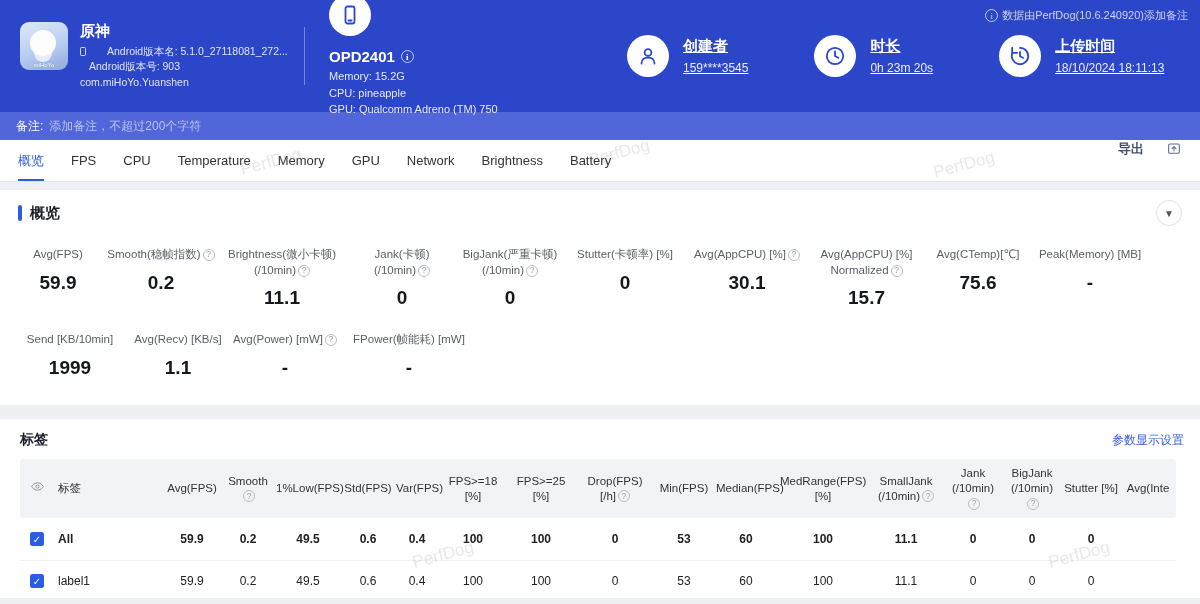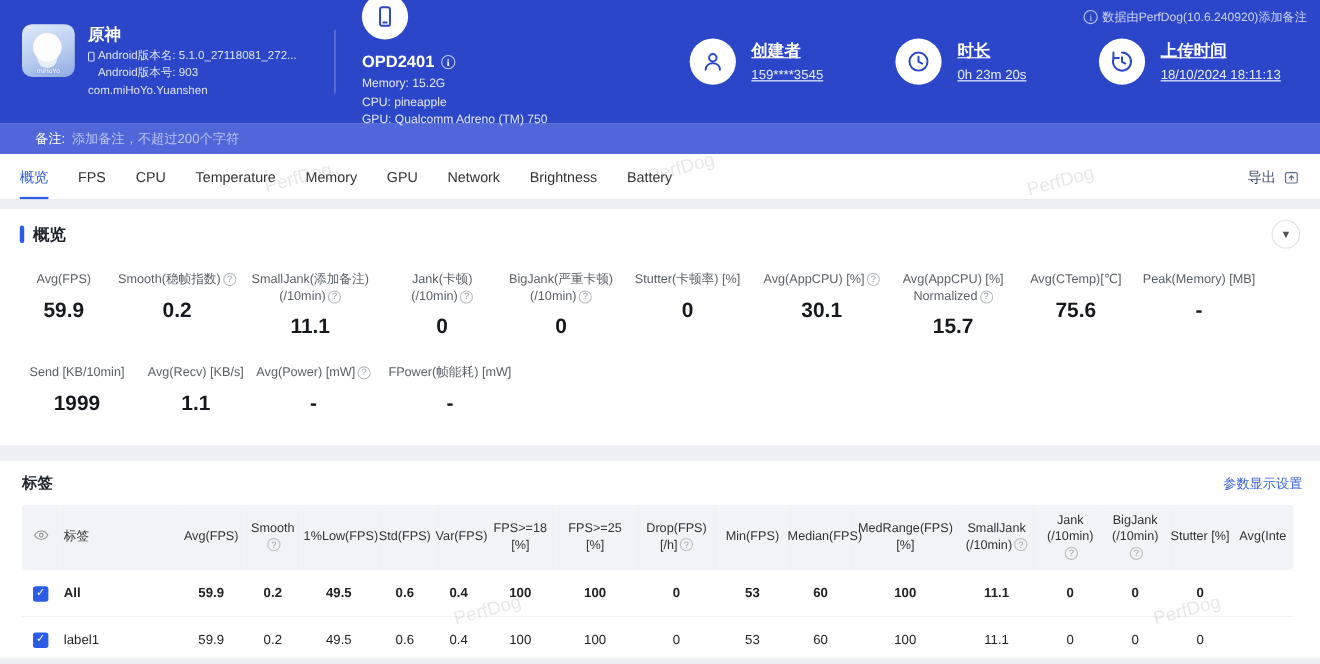--- a/index.html
+++ b/index.html
@@ -8,48 +8,48 @@
 
   
   .topbar { position:relative; height:112px; background:#2b46c9; color:#fff; display:flex; align-items:center; padding:0 20px; }
   .top-note { position:absolute; top:8px; right:12px; font-size:11px; color:rgba(255,255,255,.75); display:flex; align-items:center; gap:4px; }
   .info-sm { display:inline-flex; width:13px; height:13px; border:1px solid rgba(255,255,255,.7); border-radius:50%; font-size:9px; align-items:center; justify-content:center; font-family:"Liberation Serif",serif; }
   .app { display:flex; gap:12px; align-items:flex-start; width:278px; }
   .avatar { width:48px; height:48px; border-radius:9px; background:linear-gradient(160deg,#dfeaf8 0%,#b9cdf0 55%,#8fa8e0 100%); position:relative; flex:none; overflow:hidden; }
   .avatar::before { content:""; position:absolute; left:10px; top:8px; width:26px; height:26px; border-radius:50%; background:#fdfdfd; box-shadow:0 10px 0 -4px #e8eef8; }
   .avatar span { position:absolute; bottom:2px; left:0; right:0; text-align:center; font-size:6px; color:#fff; text-shadow:0 0 2px #6b87c8; }
   .app-name { font-size:15px; font-weight:bold; margin-bottom:3px; }
-  .app-line { font-size:10.5px; color:rgba(255,255,255,.85); line-height:1.45; display:flex; align-items:center; gap:3px; }
+  .app-line { font-size:10.5px; color:rgba(255,255,255,.85); line-height:1.45; display:flex; align-items:center; gap:21px; }
   .mini-phone { display:inline-block; width:6px; height:9px; border:1px solid rgba(255,255,255,.8); border-radius:1.5px; }
   .vdiv { width:1px; height:58px; background:rgba(255,255,255,.35); margin:0 24px 0 6px; }
   .circle-icon { width:42px; height:42px; border-radius:50%; background:#fff; color:#2b46c9; display:flex; align-items:center; justify-content:center; flex:none; }
   .circle-icon svg { width:24px; height:24px; stroke:#2b46c9; fill:none; stroke-width:1.8; stroke-linecap:round; stroke-linejoin:round; }
   .device { display:flex; gap:12px; align-items:flex-start; width:260px;flex-direction:column; }
   .device-title { font-size:15px; font-weight:bold; display:flex; align-items:center; gap:6px; margin-bottom:3px; }
   .device-line { font-size:11px; color:rgba(255,255,255,.88); line-height:1.5; }
   .stat { display:flex; gap:14px; align-items:center;text-decoration:underline; }
   .stat-label { font-size:15px; font-weight:bold; margin-bottom:5px; }
   .stat-value { font-size:12px; color:rgba(255,255,255,.9); }
   .m-creator { margin-left:38px; }
   .m-duration { margin-left:66px; }
   .m-upload { margin-left:66px; }
 
   
-  .remarkbar { height:28px; background:#5066d9; display:flex; align-items:center; padding:0 32px; gap:6px; }
+  .remarkbar { height:28px; background:#5066d9; display:flex; align-items:center; padding:0 16px; gap:6px; }
   .remark-label { color:#fff; font-size:12px; }
   .remark-input { background:transparent; border:none; outline:none; color:#ffffff; font-size:12px; width:320px; font-family:inherit; }
   .remark-input::placeholder { color:rgba(255,255,255,.6); }
 
   
   .tabbar { height:42px; background:#fff; border-bottom:1px solid #e7e7ea; display:flex; align-items:stretch; padding:0 18px; position:relative; }
   .tabs { display:flex; gap:27px; }
   .tab { display:flex; align-items:center; font-size:13px; color:#333; cursor:pointer; position:relative; }
   .tab.active { color:#2b5ce6; }
   .tab.active::after { content:""; position:absolute; left:0; right:0; bottom:0; height:2px; background:#2b5ce6; }
-  .export { margin-left:auto; display:flex; align-items:center; gap:6px; font-size:13px; color:#44506b; cursor:pointer; }
+  .export { margin-left:auto; display:flex; gap:22px; font-size:13px; color:#44506b; cursor:pointer;font-weight:bold; }
   .export svg { width:16px; height:16px; stroke:#5c6b8a; fill:none; stroke-width:1.6; stroke-linecap:round; stroke-linejoin:round; }
 
   
   .content { padding-top:8px; }
   .card { background:#fff; }
   .overview-card { padding:0 0 26px 0; }
   .card-head { display:flex; align-items:center; height:46px; padding:0 18px; }
   .head-bar { width:4px; height:16px; background:#2b5ce6; border-radius:2px; margin-right:8px; }
   .card-title { font-size:15px; font-weight:bold; color:#1d2129; }
   .collapse { margin-left:auto; width:26px; height:26px; border-radius:50%; border:1px solid #e2e2e6; background:#fff; color:#555; font-size:10px; cursor:pointer; display:flex; align-items:center; justify-content:center; }
@@ -202,21 +202,21 @@
       <div class="mrow" id="mrow1">
           <div class="metric" style="width: 96px;">
             <div class="lbl"><span>Avg(FPS)</span></div>
             <div class="val">59.9</div>
           </div>
           <div class="metric" style="width: 110px;">
             <div class="lbl"><span>Smooth(稳帧指数)</span><span class="help">?</span></div>
             <div class="val">0.2</div>
           </div>
           <div class="metric" style="width: 132px;">
-            <div class="lbl"><span>SmallJank(添加备注)</span><br><span>(/10min)</span><span class="help">?</span></div>
+            <div class="lbl"><span>Brightness(微小卡顿)</span><br><span>(/10min)</span><span class="help">?</span></div>
             <div class="val">11.1</div>
           </div>
           <div class="metric" style="width: 108px;">
             <div class="lbl"><span>Jank(卡顿)</span><br><span>(/10min)</span><span class="help">?</span></div>
             <div class="val">0</div>
           </div>
           <div class="metric" style="width: 108px;">
             <div class="lbl"><span>BigJank(严重卡顿)</span><br><span>(/10min)</span><span class="help">?</span></div>
             <div class="val">0</div>
           </div>

